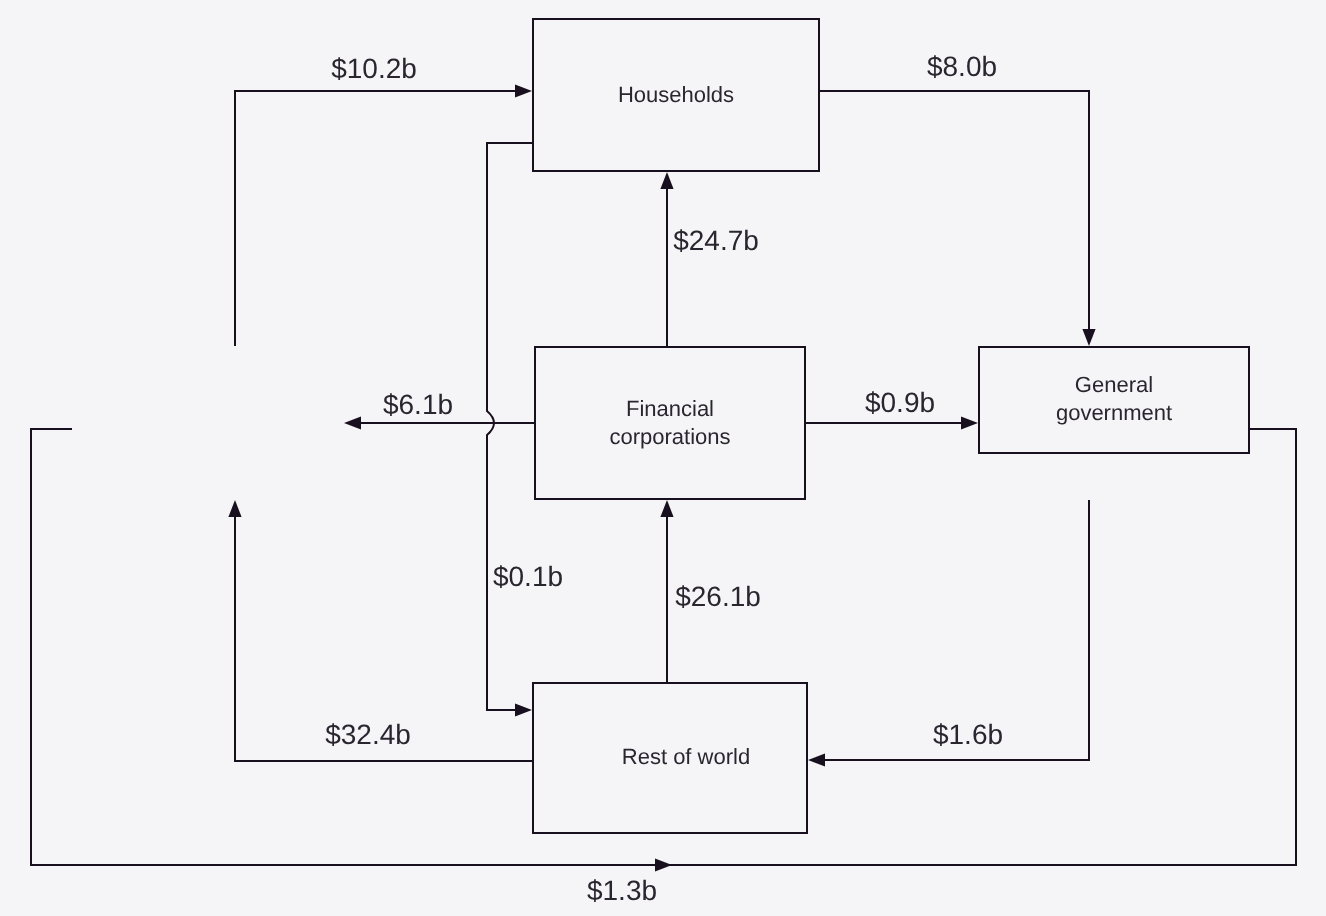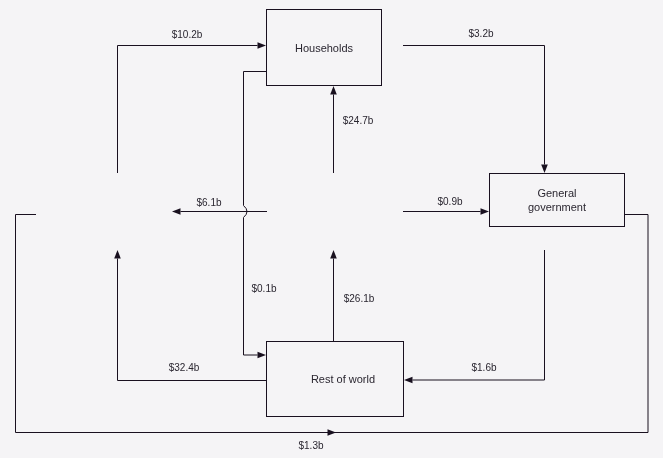--- a/index.html
+++ b/index.html
@@ -19,28 +19,28 @@
     box-sizing:border-box;
     border:1px solid #19101f;
     background:#f5f4f6;
     display:flex;align-items:center;justify-content:center;
     text-align:center;
   }
   .node .node-label{
     font-size:11px;line-height:14px;color:#2a2630;
     max-width:84px;
   }
-  .node-households{left:266px;top:9px;width:116px;height:77px;}
+  .node-households{left:266px;top:9px;width:144px;height:77px;}
   .node-nfc{left:36px;top:173px;width:136px;height:77px;}
   .node-fc{left:267px;top:173px;width:136px;height:77px;}
   .node-gg{left:489px;top:173px;width:136px;height:54px;}
   .node-row{left:266px;top:341px;width:138px;height:76px;padding-left:16px;}
   .flow-label{
     position:absolute;
-    font-size:10px;color:#2a2630;white-space:nowrap;
+    font-size:14px;color:#2a2630;white-space:nowrap;
     transform:translate(-50%,-50%);
   }
   .fl-10-2{left:187px;top:34px;}
   .fl-4-3{left:481px;top:33px;}
   .fl-24-7{left:358px;top:120px;}
   .fl-6-1{left:209px;top:202px;}
   .fl-0-9{left:450px;top:201px;}
   .fl-0-1{left:264px;top:288px;}
   .fl-26-1{left:359px;top:298px;}
   .fl-17-2{left:184px;top:367px;}
@@ -75,29 +75,32 @@
       <polygon points="333.5,250 330.2,258.5 336.8,258.5"></polygon>
       <polygon points="117.5,250 114.2,258.5 120.8,258.5"></polygon>
       <polygon points="404,380 412.5,376.7 412.5,383.3"></polygon>
       <polygon points="336,432.5 327.5,429.2 327.5,435.8"></polygon>
     </g>
   </svg>
 
   <div class="node node-households">
     <span class="node-label">Households</span>
   </div>
+  <div class="node node-fc">
+    <span class="node-label">Financial corporations</span>
+  </div>
   <div class="node node-gg">
     <span class="node-label">General government</span>
   </div>
   <div class="node node-row">
     <span class="node-label">Rest of world</span>
   </div>
 
   <span class="flow-label fl-10-2">$10.2b</span>
-  <span class="flow-label fl-4-3">$3.2b</span>
+  <span class="flow-label fl-4-3">$8.0b</span>
   <span class="flow-label fl-24-7">$24.7b</span>
   <span class="flow-label fl-6-1">$6.1b</span>
   <span class="flow-label fl-0-9">$0.9b</span>
   <span class="flow-label fl-0-1">$0.1b</span>
   <span class="flow-label fl-26-1">$26.1b</span>
   <span class="flow-label fl-17-2">$32.4b</span>
   <span class="flow-label fl-1-6">$1.6b</span>
   <span class="flow-label fl-1-3">$1.3b</span>
 
 </div>

